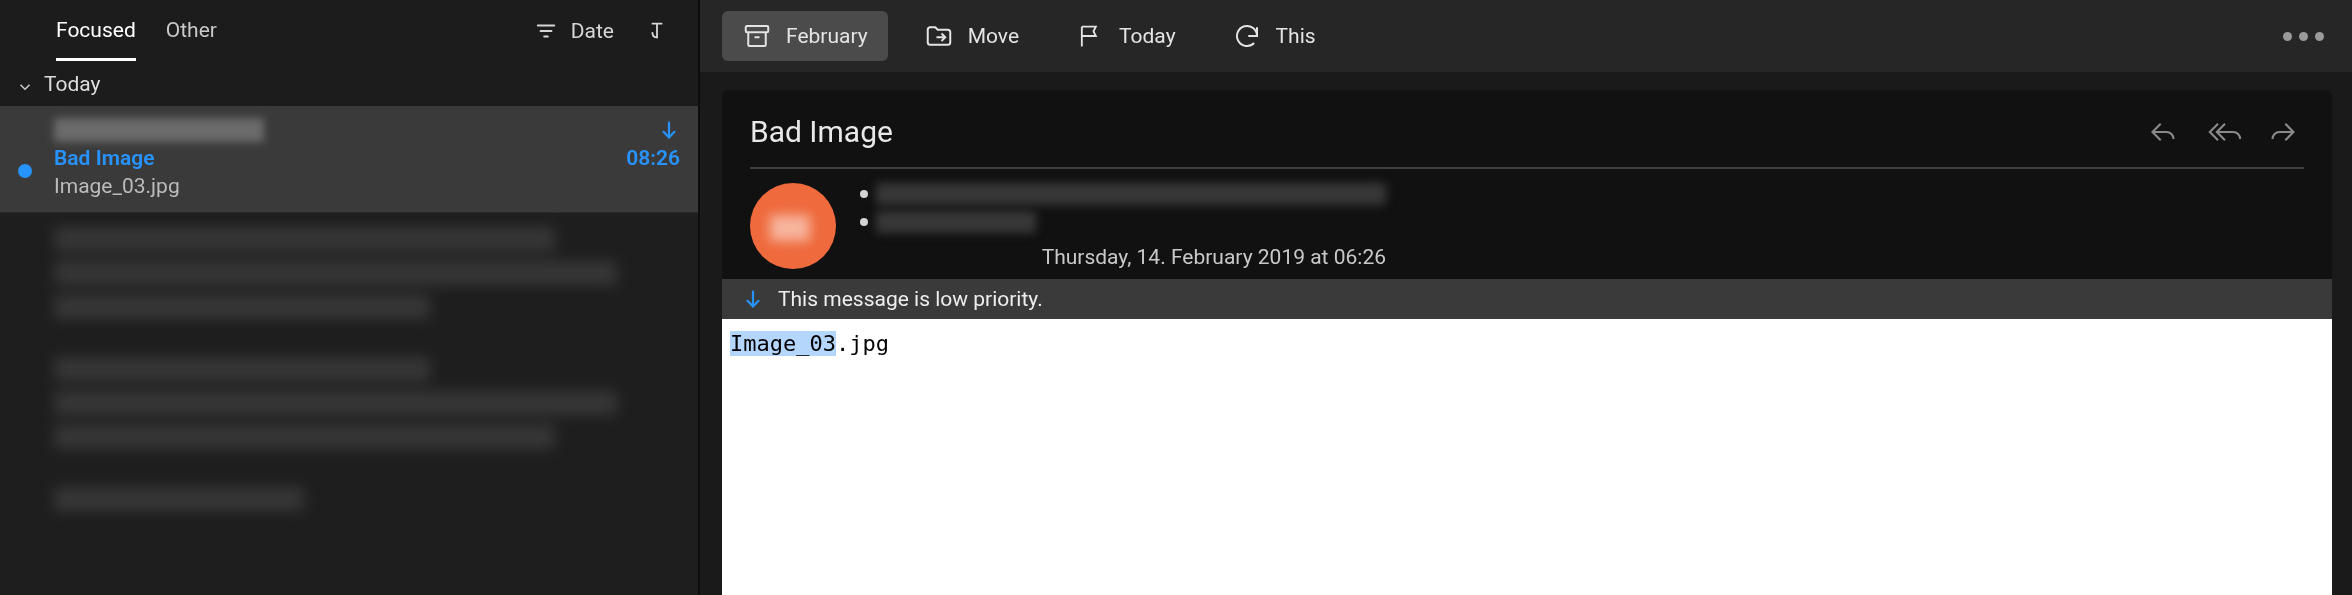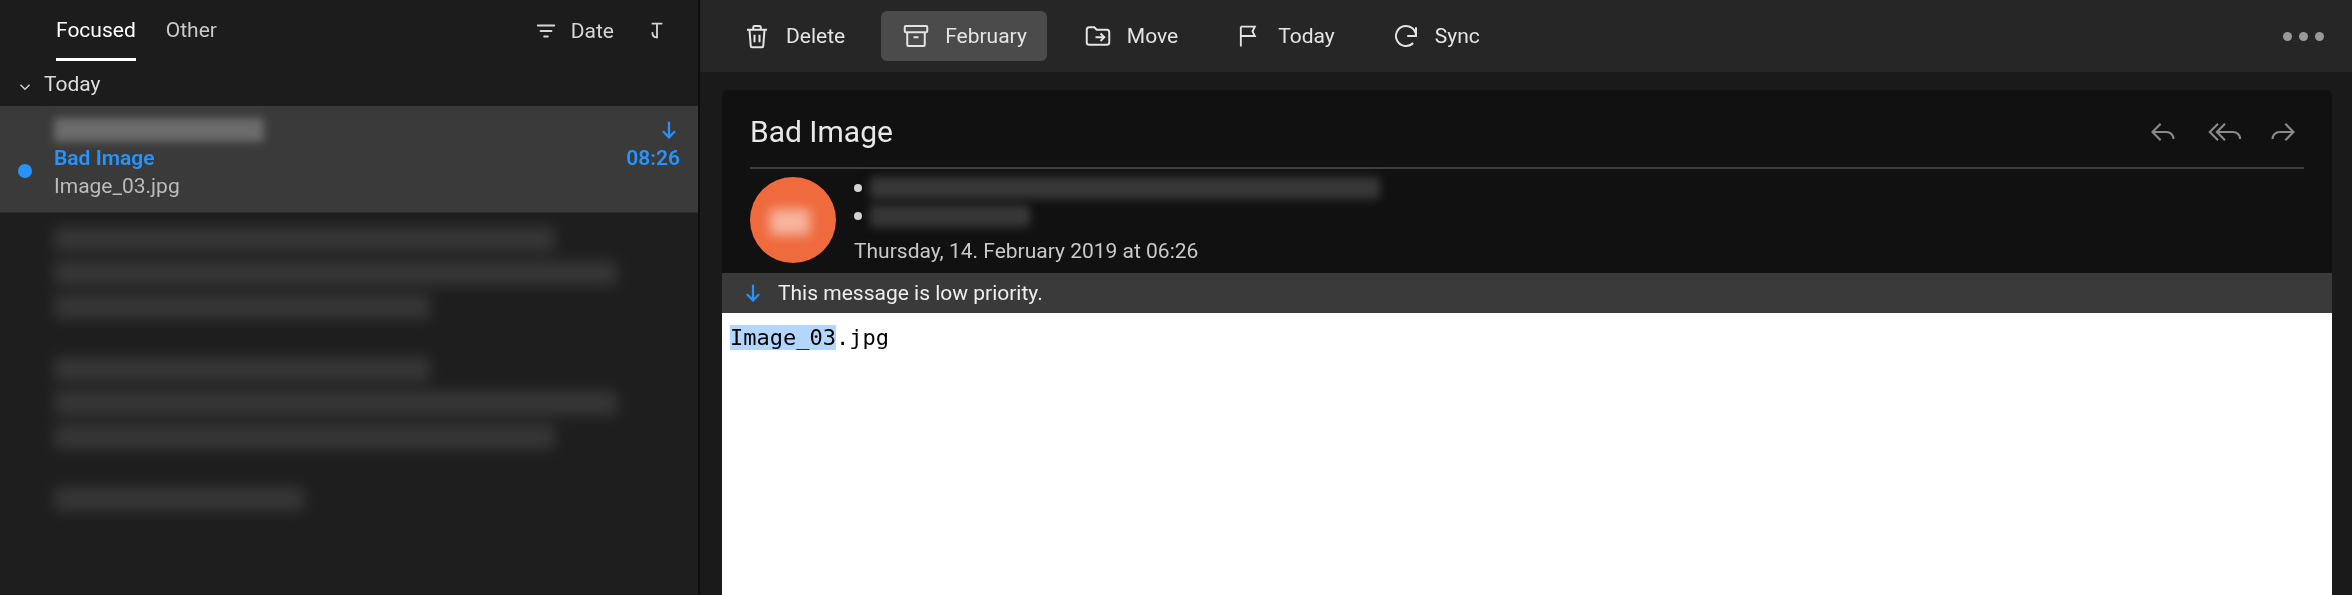--- a/index.html
+++ b/index.html
@@ -234,22 +234,23 @@
   }
 
   .header-divider {
     height: 2px;
     background: #3f3f3f;
     margin: 0 28px;
   }
 
   .meta-row {
     display: flex;
-    gap: 18px;
-    padding: 8px 28px 10px 28px;
+    gap: 24px;
+    padding: 14px 28px 10px 28px;
+    text-align: right;
   }
   .avatar {
     width: 86px;
     height: 86px;
     border-radius: 50%;
     background: #ef6a3d;
     flex-shrink: 0;
     position: relative;
     overflow: hidden;
   }
@@ -397,32 +398,20 @@
       </div>
       <div class="blur-item">
         <div class="blur-line w40"></div>
       </div>
     </div>
   </div>
 
   <div class="main">
 
     <div class="toolbar">
-      <div class="tbtn">
-        <span class="tool-icon">
-          <svg viewBox="0 0 24 24" width="30" height="30" fill="none" stroke="#e4e4e4" stroke-width="1.6">
-            <path d="M4 7h16"></path>
-              <path d="M9 7V5a1 1 0 0 1 1-1h4a1 1 0 0 1 1 1v2"></path>
-            <path d="M6 7l1 13a1 1 0 0 0 1 1h8a1 1 0 0 0 1-1l1-13"></path>
-            <line x1="10" y1="11" x2="10" y2="17"></line>
-              <line x1="14" y1="11" x2="14" y2="17"></line>
-          </svg>
-        </span>
-        <span>Delete</span>
-      </div>
       <div class="tbtn active">
         <span class="tool-icon">
           <svg viewBox="0 0 24 24" width="30" height="30" fill="none" stroke="#e4e4e4" stroke-width="1.6">
             <rect x="3" y="4" width="18" height="5" rx="1"></rect>
             <path d="M5 9v10a1 1 0 0 0 1 1h12a1 1 0 0 0 1-1V9"></path>
             <line x1="10" y1="13" x2="14" y2="13"></line>
           </svg>
         </span>
         <span>February</span>
       </div>
@@ -445,21 +434,21 @@
         </span>
         <span>Today</span>
       </div>
       <div class="tbtn">
         <span class="tool-icon">
           <svg viewBox="0 0 24 24" width="30" height="30" fill="none" stroke="#e4e4e4" stroke-width="1.6">
             <path d="M20 12a8 8 0 1 0-2.3 5.6"></path>
             <polyline points="20 5 20 12 13 12"></polyline>
           </svg>
         </span>
-        <span>Sync</span>
+        <span>This</span>
       </div>
       <div class="toolbar-spacer"></div>
       <div class="more-dots">
         <span></span>
         <span></span>
         <span></span>
       </div>
     </div>
 
     <div class="content">

